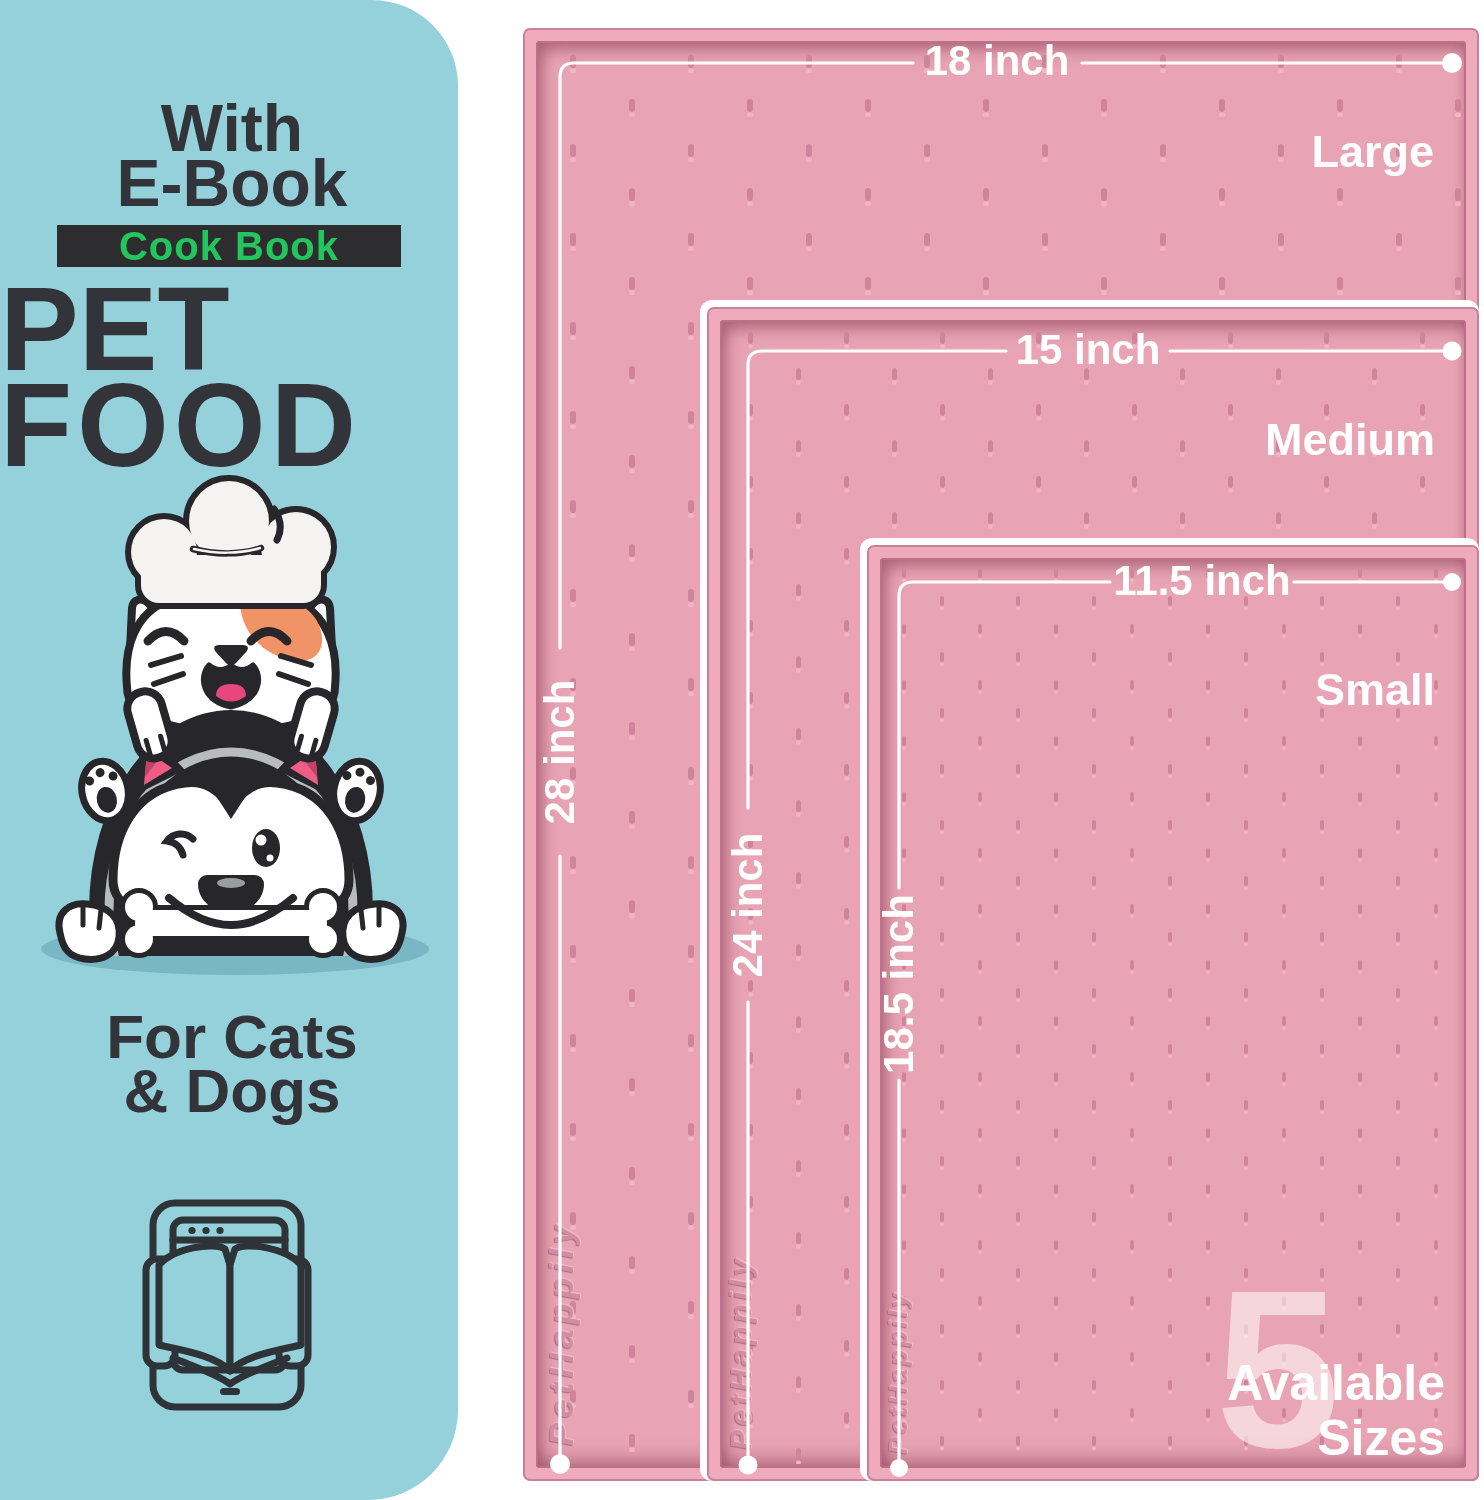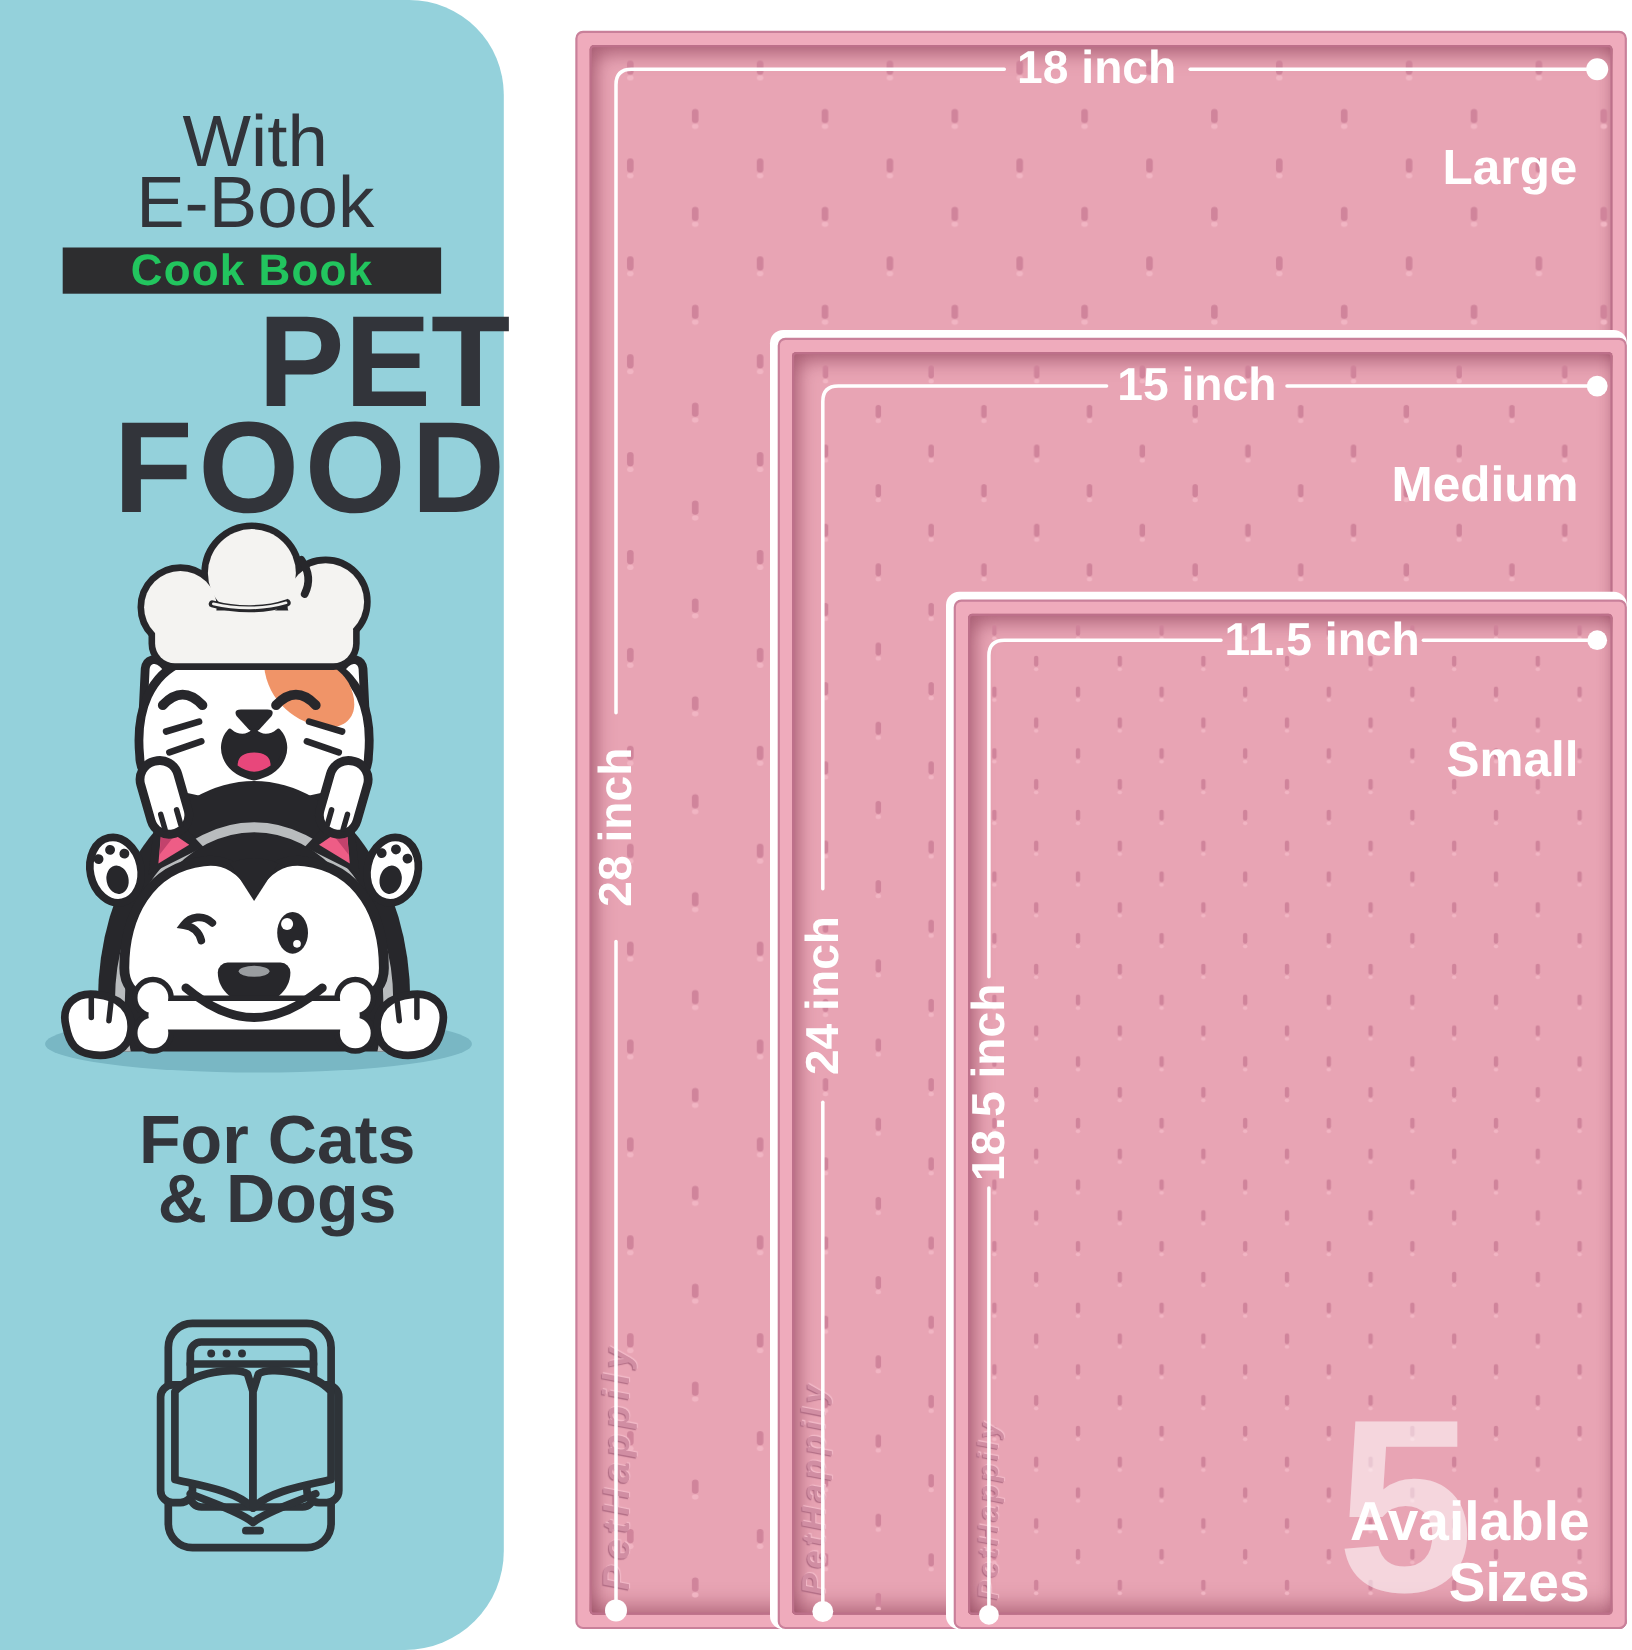--- a/index.html
+++ b/index.html
@@ -13,25 +13,25 @@
   .dots{position:absolute;left:4px;top:4px;right:4px;bottom:4px;overflow:hidden;border-radius:4px;}
   .emboss{position:absolute;font-weight:bold;font-style:italic;color:#d18ea3;text-shadow:1px 1px 1px #f2bac8, -1px -1px 1px #b06c84;
           writing-mode:vertical-rl;transform:rotate(180deg);letter-spacing:1px;}
 </style>
 </head>
 <body>
 <div id="stage">
 
   <div class="abs" style="left:0;top:0;width:458px;height:1500px;background:#94d1db;border-radius:0 86px 90px 0;"></div>
 
-  <div class="abs" style="left:0;top:101px;width:464px;text-align:center;color:#32343a;font-weight:normal;font-size:66px;line-height:55px;">With<br>E-Book</div>
+  <div class="abs" style="left:0;top:101px;width:464px;text-align:center;color:#32343a;font-weight:bold;font-size:66px;line-height:55px;">With<br>E-Book</div>
 
   <div class="abs" style="left:57px;top:225px;width:344px;height:42px;background:#2d2d2f;color:#22c55e;font-weight:bold;font-size:40px;line-height:42px;text-align:center;letter-spacing:1px;">Cook Book</div>
 
-  <div class="abs" style="left:0;top:281px;width:464px;text-align:right;color:#32343a;font-weight:bold;font-size:118px;line-height:96px;"><span style="letter-spacing:0px;">PET</span><br><span style="letter-spacing:5px;">FOOD</span></div>
+  <div class="abs" style="left:0;top:281px;width:464px;text-align:left;color:#32343a;font-weight:bold;font-size:118px;line-height:96px;"><span style="letter-spacing:0px;">PET</span><br><span style="letter-spacing:5px;">FOOD</span></div>
 
   <svg class="abs" style="left:35px;top:455px;" width="410" height="530" viewBox="0 0 410 530">
     <defs>
       <clipPath id="catheadclip">
         <path d="M92,232 C88,190 102,158 132,146 C152,138 174,140 196,140 C218,140 240,138 260,146 C290,158 304,190 300,232 C300,263 258,276 196,276 C134,276 92,263 92,232 Z"></path>
       </clipPath>
       <clipPath id="domeclip">
         <rect x="0" y="0" width="410" height="501"></rect>
       </clipPath>
     </defs>
@@ -163,21 +163,21 @@
       <rect x="97" y="236" width="35" height="68" rx="17" fill="#ffffff" stroke="#27272b" stroke-width="8"></rect>
       <path d="M107,298 L107,284 M122,298 L122,284" stroke="#27272b" stroke-width="5" stroke-linecap="round"></path>
     </g>
 
     <g transform="rotate(16 278 270)">
       <rect x="260" y="236" width="35" height="68" rx="17" fill="#ffffff" stroke="#27272b" stroke-width="8"></rect>
       <path d="M270,298 L270,284 M285,298 L285,284" stroke="#27272b" stroke-width="5" stroke-linecap="round"></path>
     </g>
   </svg>
 
-  <div class="abs" style="left:0;top:1010px;width:464px;text-align:center;color:#32343a;font-weight:bold;font-size:62px;line-height:54px;padding-left:20px;">For Cats<br>&amp; Dogs</div>
+  <div class="abs" style="left:0;top:1010px;width:464px;text-align:center;color:#32343a;font-weight:bold;font-size:62px;line-height:54px;">For Cats<br>&amp; Dogs</div>
 
   <svg class="abs" style="left:135px;top:1185px;" width="190" height="240" viewBox="0 0 190 240" fill="none" stroke="#2e3338" stroke-width="7" stroke-linecap="round" stroke-linejoin="round">
 
     <rect x="18" y="18" width="148" height="204" rx="22"></rect>
 
     <rect x="38" y="35" width="112" height="150" rx="10"></rect>
     <path d="M38,55 L150,55"></path>
     <g fill="#2e3338" stroke="none">
       <circle cx="57" cy="45.5" r="3.6"></circle>
       <circle cx="71" cy="45.5" r="3.6"></circle>

